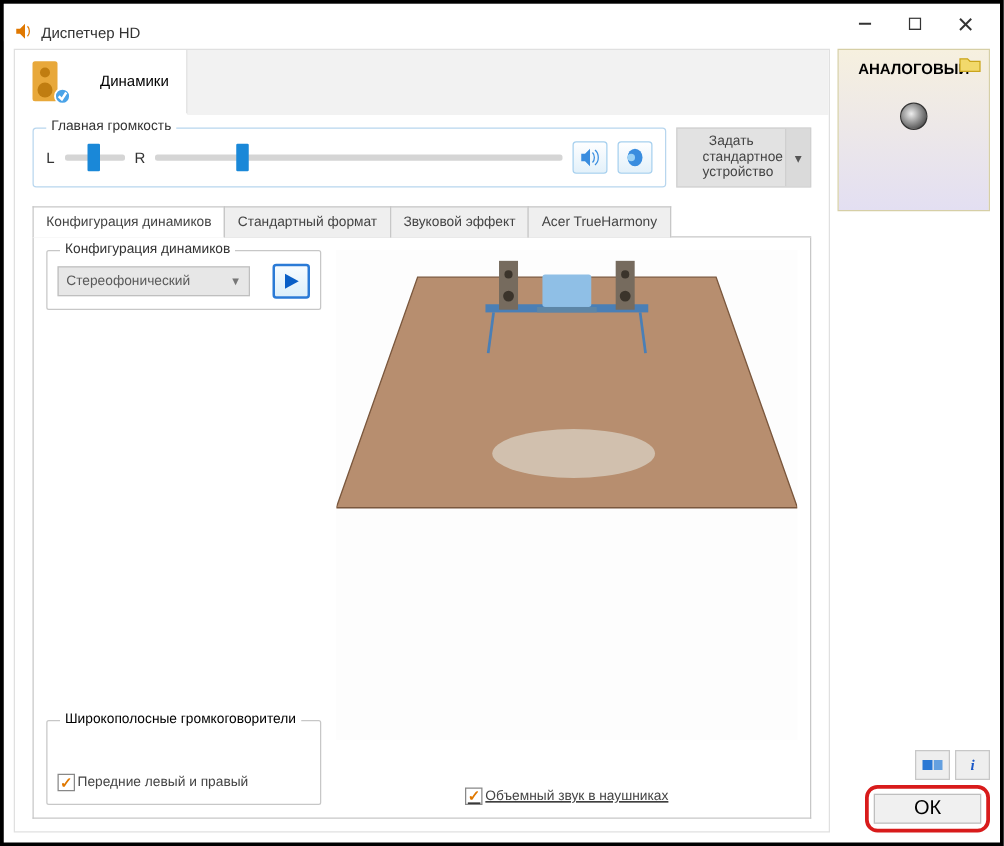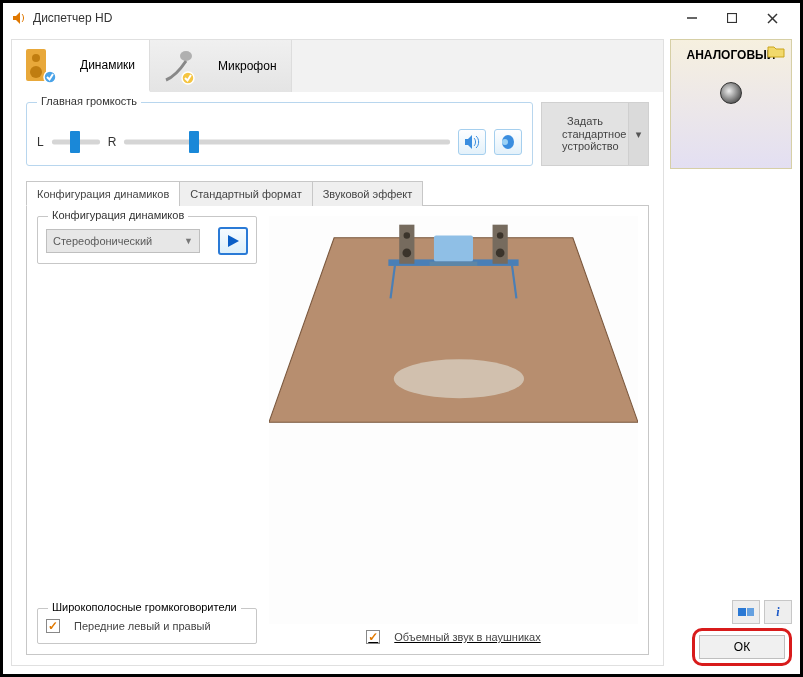--- a/index.html
+++ b/index.html
@@ -6,21 +6,21 @@
   body {
     margin: 0; padding: 0;
     font-family: "Segoe UI", Tahoma, Arial, sans-serif;
     font-size: 12px;
     background: #fff;
     width: 803px; height: 677px;
     overflow: hidden;
     border: 3px solid #000;
   }
   .titlebar {
-    height: 30px; display: flex; align-items: center;
+    height: 30px; display: flex; align-items: flex-end;
     background: #fff; padding: 0 8px;
   }
   .title-icon {
     width: 16px; height: 16px; margin-right: 6px;
     display: flex; align-items: center; justify-content: center;
   }
   .title-text { color: #333; font-size: 12px; flex: 1; }
   .winbtn {
     width: 40px; height: 28px; display: flex; align-items: center; justify-content: center;
     color: #333; cursor: pointer;
@@ -45,21 +45,21 @@
     border-right: 1px solid #ddd;
     background: linear-gradient(#f0f0f0,#e4e4e4);
   }
   .devtab.active { background: #fff; border-bottom: 2px solid #fff; }
   .devtab-icon { width: 40px; height: 40px; position: relative; }
   .body-area { padding: 10px 14px; flex: 1; display: flex; flex-direction: column; }
   .volrow { display: flex; gap: 8px; align-items: stretch; }
   .volbox {
     flex: 1;
     border: 1px solid #b8d6ee; border-radius: 3px;
-    padding: 22px 10px 10px;
+    padding: 6px 10px 10px;
     position: relative;
   }
   .volbox .grouplabel {
     position: absolute; top: -8px; left: 10px;
     background: #fff; padding: 0 4px; color: #333;
     font-size: 11px;
   }
   .sliders { display: flex; align-items: center; gap: 8px; margin-top: 4px; }
   .sllabel { color: #333; }
   .balance-slider {
@@ -157,22 +157,22 @@
   .wideband {
     border: 1px solid #c7c7c7; border-radius: 2px;
     padding: 10px 8px 10px; position: relative;
     margin-top: auto;
   }
   .wideband .wbtitle {
     position: absolute; top: -8px; left: 10px;
     background: #fff; padding: 0 4px; font-size: 11px;
   }
   .checkrow {
-    display: flex; align-items: center; gap: 14px;
-    font-size: 11px; color: #444;
+    display: flex; align-items: center; gap: 2px;
+    font-size: 11px; color: #444; margin-top: 32px;
   }
   .checkbox {
     width: 14px; height: 14px; border: 1px solid #888;
     display: inline-flex; align-items:center; justify-content:center;
     background: #fff;
   }
   .checkbox.checked::after {
     content: "✓"; color: #e07800; font-weight: bold; font-size: 12px; line-height: 10px;
   }
   .roomview { flex: 1; display: flex; flex-direction: column; text-decoration: underline; }
@@ -213,21 +213,21 @@
     cursor: pointer; font-weight: bold; color:#1a57c7;
   }
   .okwrap {
     border: 3px solid #d81b1b; border-radius: 10px;
     padding: 4px;
   }
   .okbtn {
     width: 86px; height: 24px; background: #f0f0f0;
     border: 1px solid #bfbfbf;
     display: flex; align-items: center; justify-content: center;
-    font-size: 12px; cursor: pointer;
+    font-size: 16px; cursor: pointer;
   }
   .headphonerow { margin-top: 6px; display:flex; align-items:center; gap:6px; font-size:11px; justify-content:center; }
 </style>
 </head>
 <body>
 
 <div class="titlebar">
   <span class="title-icon">
     <svg width="16" height="16" viewBox="0 0 16 16">
         <path d="M2 6h3l4-4v12l-4-4H2z" fill="#e07800"></path>
@@ -260,31 +260,20 @@
         <span class="devtab-icon">
           <svg width="40" height="40" viewBox="0 0 40 40">
             <rect x="6" y="4" width="20" height="32" rx="2" fill="#e8a83a"></rect>
             <circle cx="16" cy="13" r="4" fill="#c07d10"></circle>
             <circle cx="16" cy="27" r="6" fill="#c07d10"></circle>
             <circle cx="30" cy="32" r="6" fill="#4aa3e8" stroke="#fff" stroke-width="1.5"></circle>
             <path d="M27 32l2.5 2.5L33 29" stroke="#fff" stroke-width="2" fill="none"></path>
           </svg>
         </span>
         <span>Динамики</span>
-      </div>
-      <div class="devtab">
-        <span class="devtab-icon">
-          <svg width="40" height="40" viewBox="0 0 40 40">
-            <ellipse cx="28" cy="10" rx="6" ry="5" fill="#b0b0b0"></ellipse>
-            <path d="M28 15 Q18 30 8 34" stroke="#888" stroke-width="3" fill="none"></path>
-            <circle cx="30" cy="32" r="6" fill="#f5c542" stroke="#fff" stroke-width="1.5"></circle>
-            <path d="M27 32l2.5 2.5L33 29" stroke="#fff" stroke-width="2" fill="none"></path>
-          </svg>
-        </span>
-        <span>Микрофон</span>
       </div>
     </div>
 
     <div class="body-area">
       <div class="volrow">
         <div class="volbox">
           <span class="grouplabel">Главная громкость</span>
           <div class="sliders">
             <span class="sllabel">L</span>
             <span class="balance-slider">
@@ -311,20 +300,21 @@
         <div class="defaultbox">
           <div class="txt">Задать стандартное устройство</div>
           <div class="arrow">▾</div>
         </div>
       </div>
 
       <div class="subtabs">
         <div class="subtab active">Конфигурация динамиков</div>
         <div class="subtab">Стандартный формат</div>
         <div class="subtab">Звуковой эффект</div>
+        <div class="subtab">Acer TrueHarmony</div>
       </div>
 
       <div class="tabpanel">
         <div class="leftcol">
           <div class="cfgbox">
             <span class="cfglabel">Конфигурация динамиков</span>
             <div class="cfgrow">
               <div class="select">
                 <span>Стереофонический</span>
                 <span class="chev">▼</span>

